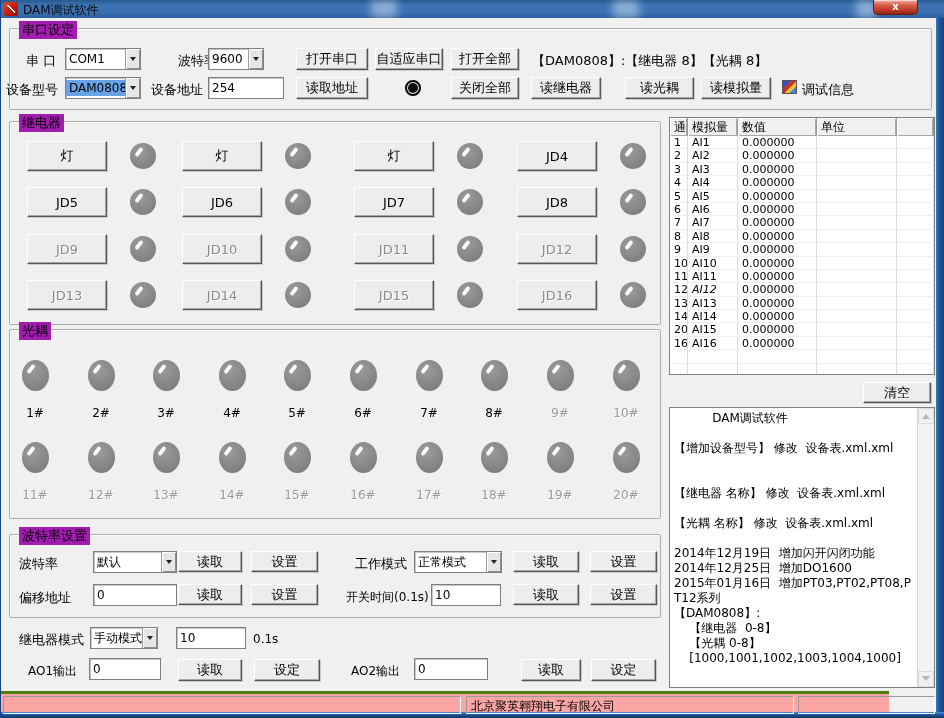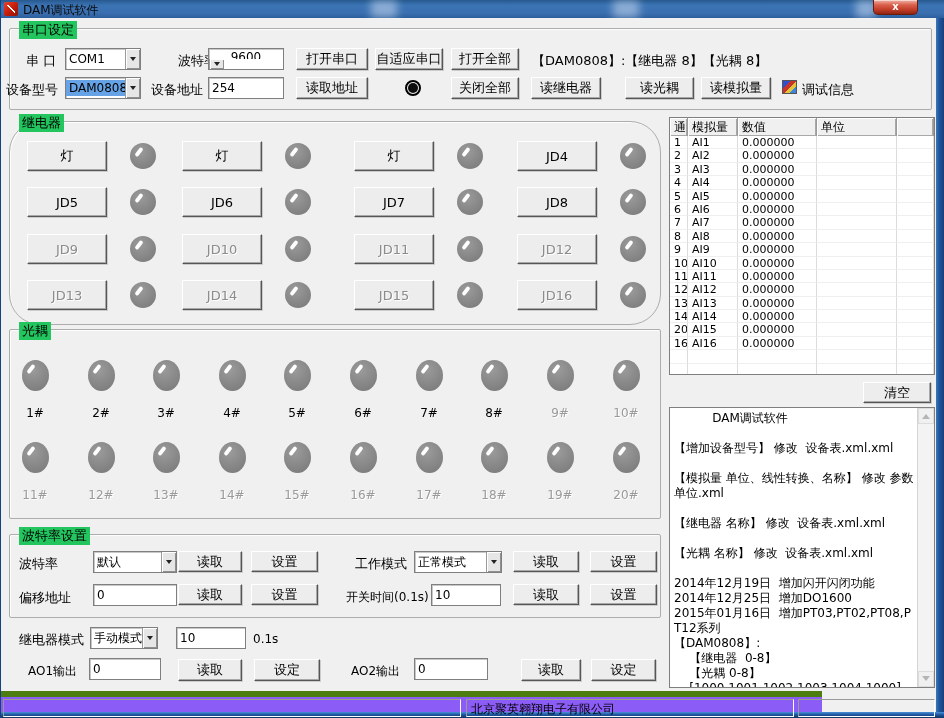--- a/index.html
+++ b/index.html
@@ -25,21 +25,21 @@
 
   
   .edge-right { position:absolute; right:0; top:18px; width:8px; height:700px;
     background:linear-gradient(90deg,#3f77b5 0%,#1e56a0 40%,#173f79 100%); }
   .edge-bottom { position:absolute; left:0; bottom:0; width:944px; height:6px;
     background:linear-gradient(180deg,#4a90d9 0%,#1e56a0 45%,#12355f 100%); }
 
   
   .groupbox { position:absolute; border:1px solid #adadad; border-radius:2px;
     box-shadow:inset 1px 1px 0 #fdfdfd; }
-  .groupbox > .legend { position:absolute; top:-8px; left:9px; background:#22c55e; padding:0 3px; font-size:13px; }
+  .groupbox > .legend { position:absolute; top:-8px; left:9px; background:#a21caf; padding:0 3px; font-size:13px; }
 
   
   .btn { position:absolute; background:#ededed; font:13px "DejaVu Sans","Liberation Sans",sans-serif;
     border:1px solid; border-color:#ffffff #565656 #565656 #ffffff;
     box-shadow:inset -1px -1px 0 #a8a8a8, 1px 1px 0 rgba(0,0,0,.15);
     text-align:center; cursor:pointer; color:#000; padding:0; }
   .btn-disabled { color:#8b8b8b; text-shadow:1px 1px 0 #ffffff; }
 
   .field { position:absolute; background:#fff; border:1px solid #7f7f7f;
     box-shadow:inset 1px 1px 0 #c8c8c8; font:12px "DejaVu Sans","Liberation Sans",sans-serif; padding:1px 3px; outline:none; }
@@ -92,22 +92,22 @@
     background:#fff; border:1px solid #7f7f7f; display:flex; }
   .log-text { flex:1; padding:3px 2px 0 4px; overflow:hidden; font-size:12px; line-height:15px; }
   .log-line { white-space:pre-wrap; word-break:break-all; min-height:15px; }
   .scrollbar { width:17px; background:#f3f3f3; border-left:1px solid #d5d5d5;
     display:flex; flex-direction:column; justify-content:space-between; }
   .sb-btn { height:16px; background:#f0f0f0; border:1px solid #dcdcdc; display:flex; align-items:center; justify-content:center; cursor:pointer; }
   .tri-up { width:0; height:0; border:4px solid transparent; border-bottom:5px solid #b5b5b5; margin-bottom:3px; }
   .tri-down { width:0; height:0; border:4px solid transparent; border-top:5px solid #b5b5b5; margin-top:3px; }
 
   
-  .statusbar { position:absolute; left:0; top:691px; width:821px; height:21px; background:#8b5cf6;
-    border-top:6px solid #4d7c0f; }
+  .statusbar { position:absolute; left:0; top:691px; width:888px; height:21px; background:#fca5a5;
+    border-top:3px solid #4d7c0f; }
   .status-pane { position:absolute; top:2px; height:18px; border:1px solid;
     border-color:#9a9a9a #ffffff #ffffff #9a9a9a; font-size:12px; padding:1px 4px; white-space:nowrap; overflow:hidden; }
 
   .debug-icon { position:absolute; width:15px; height:14px;
     background:linear-gradient(135deg,#2d4fd0 0 30%,#c8332a 30% 55%,#e3c43a 55% 75%,#3a86d8 75% 100%);
     border:1px solid #555; }
 </style>
 </head>
 <body>
 
@@ -129,21 +129,21 @@
     <span class="legend">串口设定</span>
   </div>
   <span class="label" style="left:25px; top:52px;">串  口</span>
   <div class="combo" style="left:64px; top:48px; width:76px; height:22px;">
     <span class="combo-text">COM1</span>
     <span class="combo-btn">
         <i class="arr-down"></i>
       </span>
   </div>
   <span class="label" style="left:177px; top:52px;">波特率</span>
-  <div class="combo" style="left:207px; top:48px; width:76px; height:22px;flex-direction:column;">
+  <div class="combo" style="left:207px; top:48px; width:56px; height:22px;">
     <span class="combo-text">9600</span>
     <span class="combo-btn">
         <i class="arr-down"></i>
       </span>
   </div>
   <button class="btn" style="left:295px; top:48px; width:72px; height:22px;">打开串口</button>
   <button class="btn" style="left:374px; top:48px; width:68px; height:22px;">自适应串口</button>
   <button class="btn" style="left:450px; top:48px; width:68px; height:22px;">打开全部</button>
   <span class="label" style="left:531px; top:52px;">【DAM0808】:【继电器  8】【光耦 8】</span>
 
@@ -158,21 +158,21 @@
   <input class="field" style="left: 207px; top: 77px; width: 76px; height: 22px;" value="254">
   <button class="btn" style="left:295px; top:77px; width:72px; height:22px;">读取地址</button>
   <span class="ring-led" style="left:404px; top:80px;"></span>
   <button class="btn" style="left:450px; top:77px; width:68px; height:22px;">关闭全部</button>
   <button class="btn" style="left:530px; top:77px; width:70px; height:22px;">读继电器</button>
   <button class="btn" style="left:612px; top:77px; width:69px; height:22px;margin-left:12px;">读光耦</button>
   <button class="btn" style="left:700px; top:77px; width:70px; height:22px;">读模拟量</button>
   <span class="debug-icon" style="left:781px; top:80px;"></span>
   <span class="label" style="left:801px; top:81px;">调试信息</span>
 
-  <div class="groupbox" style="left:8px; top:121px; width:652px; height:204px;border-radius:31px;">
+  <div class="groupbox" style="left:8px; top:121px; width:652px; height:204px;">
     <span class="legend">继电器</span>
     <div style="position:absolute; left:0; top:0; width:100%; height:100%;">
         <div class="relay-cell" style="left: 17px; top: 19px;">
           <button class="btn">灯</button>
           <span class="led">
             <i class="shine"></i>
           </span>
         </div>
         <div class="relay-cell" style="left: 172px; top: 19px;">
           <button class="btn">灯</button>
@@ -348,21 +348,21 @@
         </div>
         <div class="tr">
           <div class="td" style="width: 18px;">11</div>
           <div class="td" style="width: 50px;">AI11</div>
           <div class="td" style="width: 79px;">0.000000</div>
           <div class="td" style="width: 80px;"></div>
           <div class="td" style="width: 37px;"></div>
         </div>
         <div class="tr">
           <div class="td" style="width: 18px;">12</div>
-          <div class="td" style="width: 50px;">AI12</div>
+          <div class="td" style="width: 50px; font-style: italic;">AI12</div>
           <div class="td" style="width: 79px;">0.000000</div>
           <div class="td" style="width: 80px;"></div>
           <div class="td" style="width: 37px;"></div>
         </div>
         <div class="tr">
           <div class="td" style="width: 18px;">13</div>
           <div class="td" style="width: 50px;">AI13</div>
           <div class="td" style="width: 79px;">0.000000</div>
           <div class="td" style="width: 80px;"></div>
           <div class="td" style="width: 37px;"></div>
@@ -481,21 +481,20 @@
   <button class="btn" style="left:520px; top:659px; width:60px; height:22px;">读取</button>
   <button class="btn" style="left:590px; top:659px; width:65px; height:22px;">设定</button>
 
   <button class="btn clear-btn">清空</button>
   <div class="log-panel">
     <div class="log-text">
         <div class="log-line">          DAM调试软件</div>
         <div class="log-line"></div>
         <div class="log-line">【增加设备型号】 修改  设备表.xml.xml</div>
         <div class="log-line"></div>
-        <div class="log-line">【模拟量 单位、线性转换、名称】 修改 参数单位.xml</div>
         <div class="log-line"></div>
         <div class="log-line">【继电器 名称】 修改  设备表.xml.xml</div>
         <div class="log-line"></div>
         <div class="log-line">【光耦 名称】 修改  设备表.xml.xml</div>
         <div class="log-line"></div>
         <div class="log-line">2014年12月19日  增加闪开闪闭功能</div>
         <div class="log-line">2014年12月25日  增加DO1600</div>
         <div class="log-line">2015年01月16日  增加PT03,PT02,PT08,PT12系列</div>
         <div class="log-line">【DAM0808】:</div>
         <div class="log-line">    【继电器  0-8】</div>

